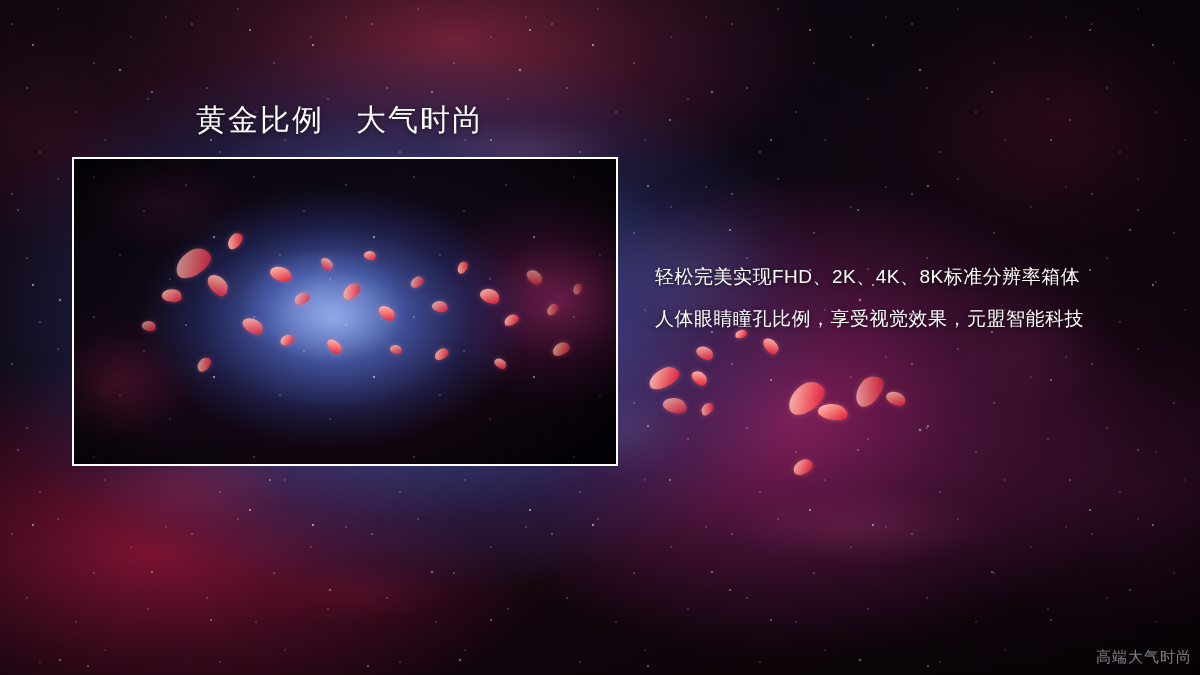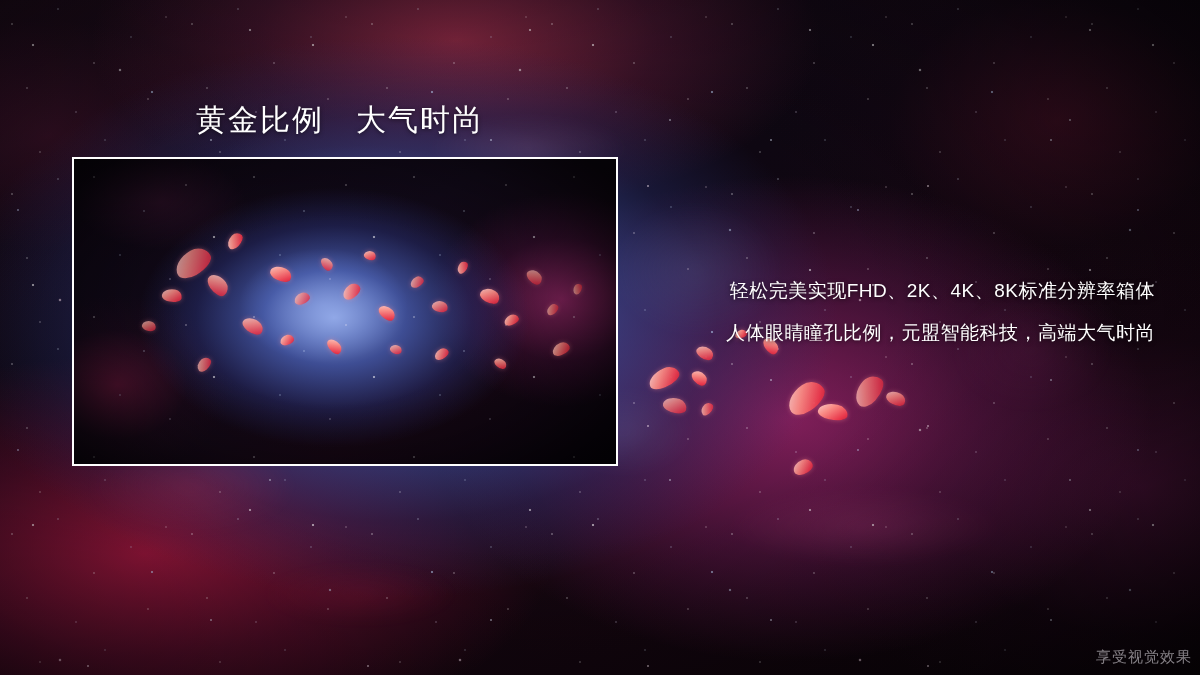--- a/index.html
+++ b/index.html
@@ -145,23 +145,22 @@
     color: #ffffff;
     letter-spacing: 2px;
     white-space: pre;
     text-shadow: 0 1px 4px rgba(0,0,0,0.55);
     margin-left: 16px;
   }
 
   #body-text {
     position: absolute;
     left: 655px;
-    top: 270px;
+    top: 256px;
     width: 500px;
-    text-align: right;
   }
   .body-line {
     color: #ffffff;
     font-size: 19px;
     line-height: 42px;
     letter-spacing: 0.5px;
     white-space: nowrap;
     text-shadow: 0 1px 4px rgba(0,0,0,0.65);
   }
 
@@ -275,18 +274,18 @@
         <div class="petal" style="left: 420px; top: 200px; width: 13px; height: 9px; transform: rotate(40deg); opacity: 0.92;"></div>
         <div class="petal" style="left: 478px; top: 184px; width: 18px; height: 12px; transform: rotate(-22deg); opacity: 0.96;"></div>
         <div class="petal" style="left: 68px; top: 162px; width: 14px; height: 10px; transform: rotate(18deg); opacity: 0.78;"></div>
         <div class="petal" style="left: 498px; top: 126px; width: 11px; height: 8px; transform: rotate(-56deg); opacity: 0.83;"></div>
       </div>
     <div id="panel-vignette"></div>
   </div>
 
   <div id="body-text">
     <div class="body-line">轻松完美实现FHD、2K、4K、8K标准分辨率箱体</div>
-    <div class="body-line">人体眼睛瞳孔比例，元盟智能科技，高端大气时尚</div>
+    <div class="body-line">人体眼睛瞳孔比例，享受视觉效果，元盟智能科技</div>
   </div>
 
-  <div id="watermark">享受视觉效果</div>
+  <div id="watermark">高端大气时尚</div>
 
 </div>
 
 </body></html>

